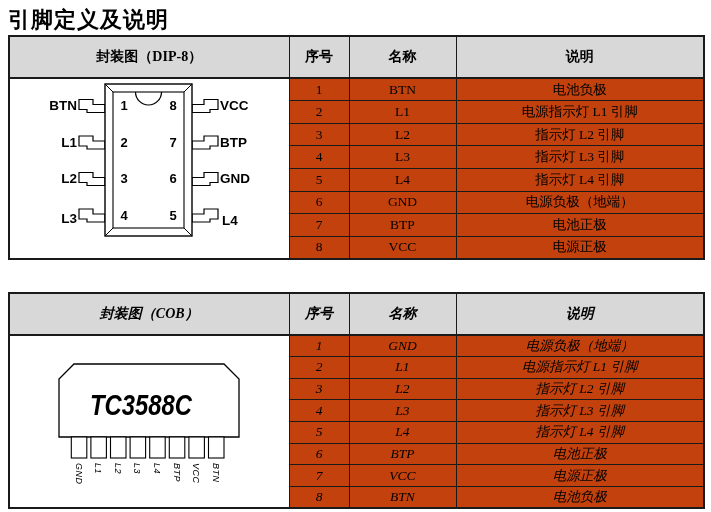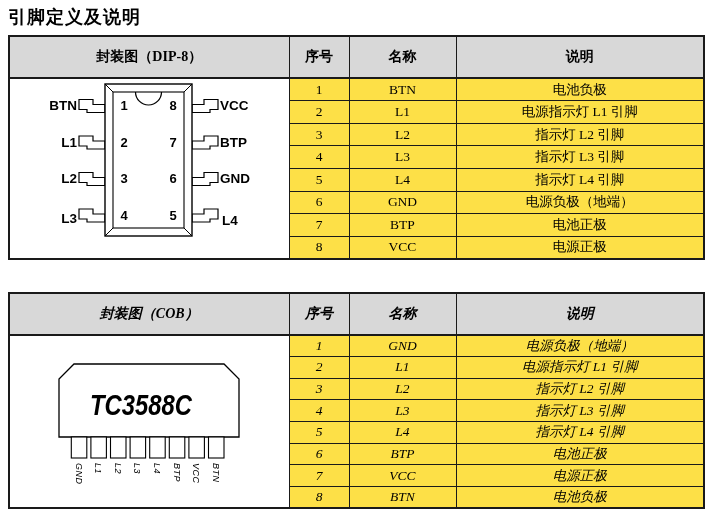--- a/index.html
+++ b/index.html
@@ -2,24 +2,24 @@
 <html><head>
 <meta charset="utf-8">
 <style>
   * { margin:0; padding:0; box-sizing:border-box; }
   html,body { width:711px; height:512px; }
   body { background:#ffffff; position:relative; overflow:hidden;
          font-family:"Liberation Serif", serif; color:#000; }
 
   .page-title { position:absolute; left:8px; top:5px;
     font-family:Liberation Sans, sans-serif; font-weight:bold;
-    font-size:18px; letter-spacing:1px; color:#000; }
+    font-size:22px; letter-spacing:1px; color:#000; }
 
   table.pin-table { position:absolute; left:8px; width:695px;
-    border-collapse:collapse; table-layout:fixed; background:#fde047;
+    border-collapse:collapse; table-layout:fixed; background:#c2410c;
     border:2px solid #1a1a1a; }
   .t1 { top:35px; }
   .t2 { top:292px;font-style:italic; }
 
   .pin-table th { background:#d8d8d8; font-weight:bold; font-size:14px;
     height:42px; border:1px solid #1a1a1a; border-bottom:2px solid #1a1a1a;
     text-align:center; vertical-align:middle; }
   .pin-table td { border:1px solid #1a1a1a; text-align:center;
     vertical-align:middle; font-size:13.5px; overflow:hidden; }
   .t1 td { height:22.5px; }

